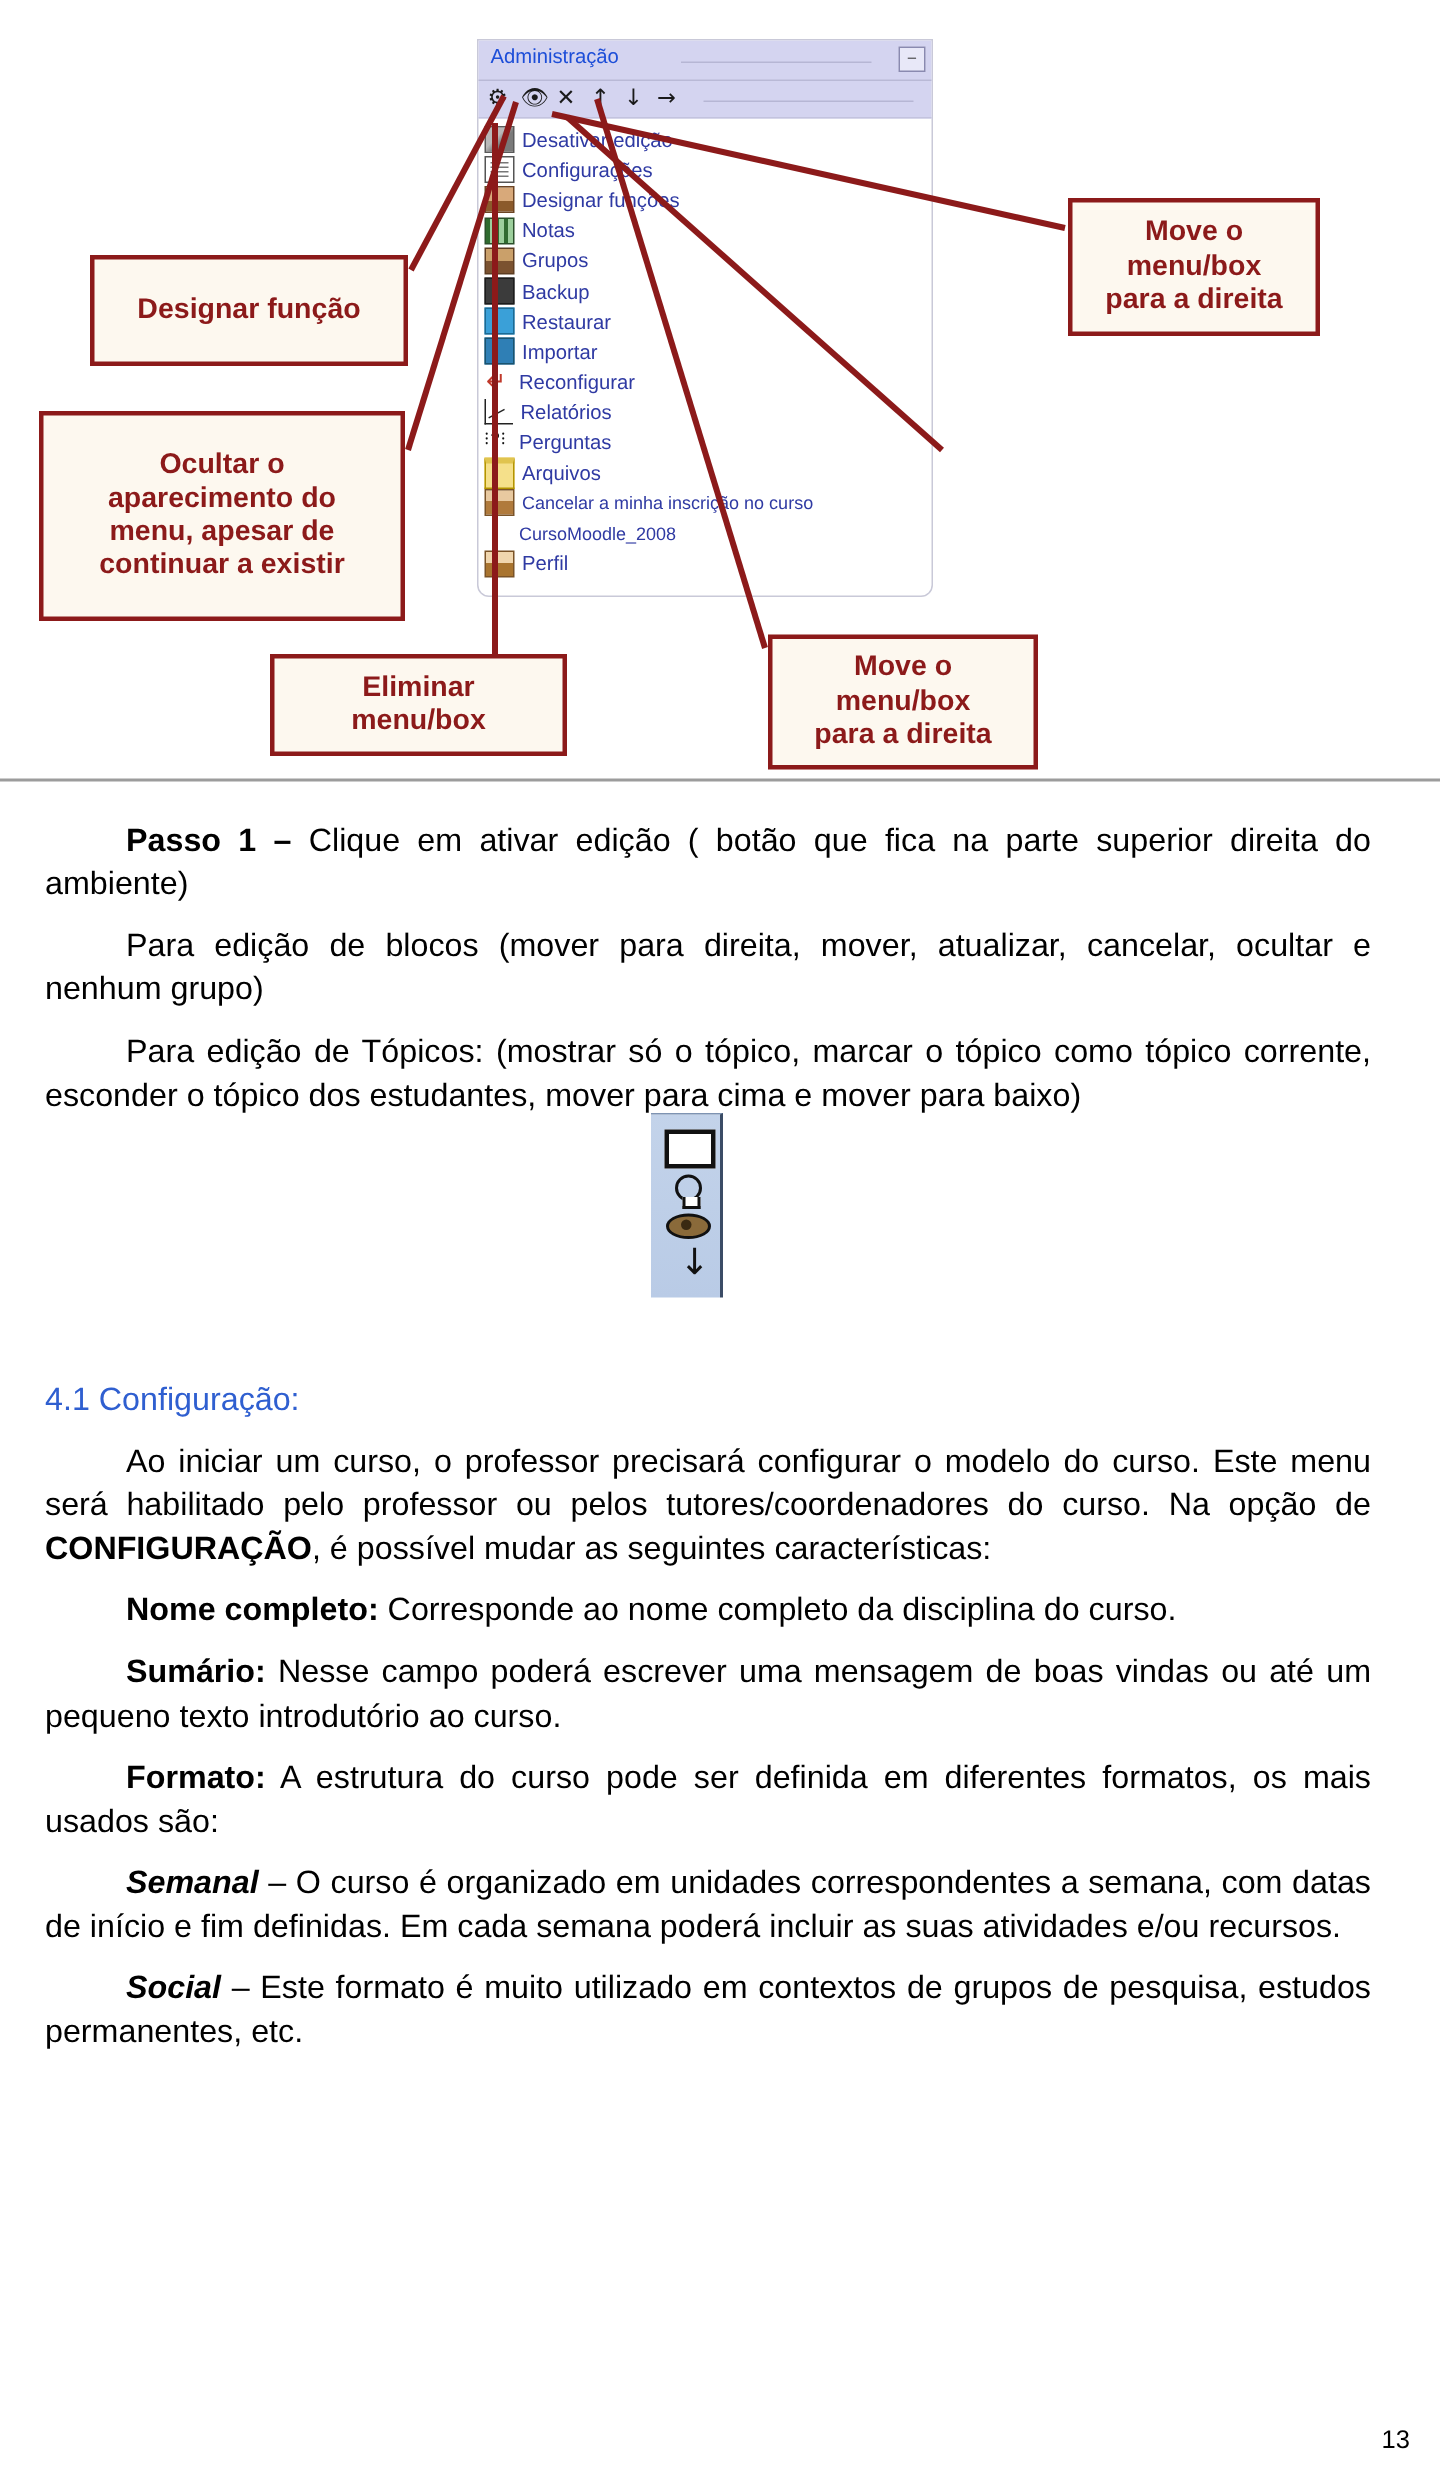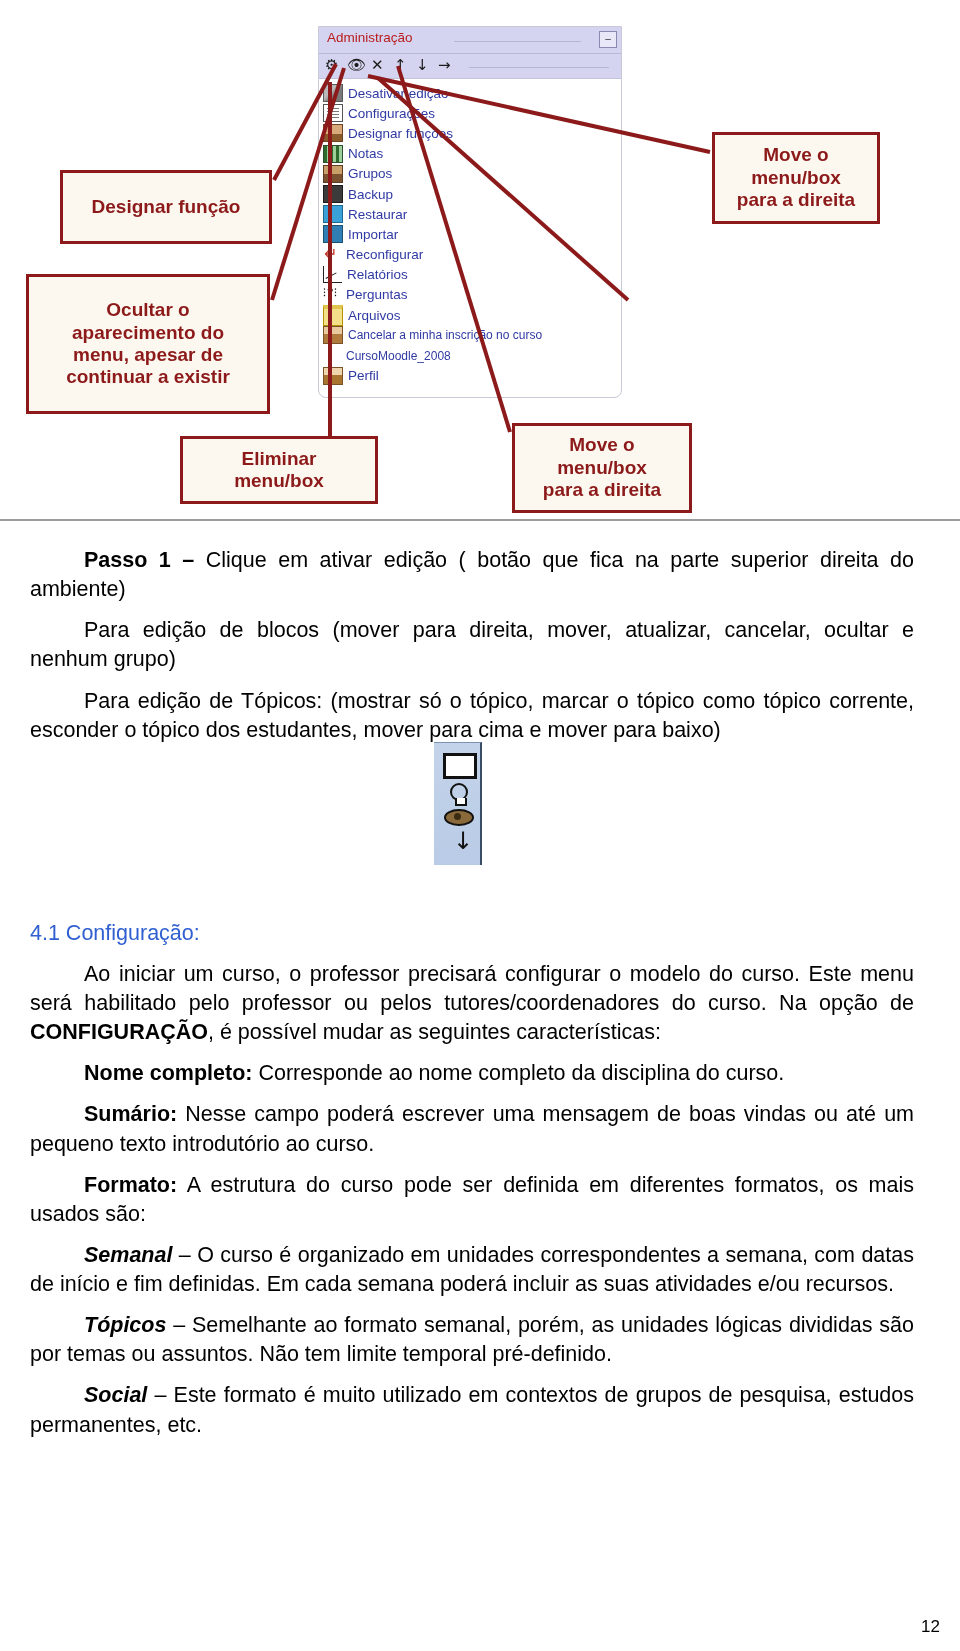--- a/index.html
+++ b/index.html
@@ -31,21 +31,21 @@
   }
   .mb-header{
     height:26px;
     background:#d4d4f0;
     border-bottom:1px solid #b9b9d6;
     position:relative;
   }
   .mb-title{
     position:absolute;left:8px;top:3px;
     font-size:13.5px;
-    color:#b91c1c;
+    color:#1d4ed8;
     font-family:"Liberation Sans", sans-serif;
   }
   .mb-title-rule{
     position:absolute;left:135px;right:40px;top:14px;height:1px;
     background:#b6b6d4;
   }
   .mb-minimize{
     position:absolute;right:4px;top:4px;
     width:16px;height:15px;
     border:1px solid #8a8ab0;
@@ -336,23 +336,20 @@
   </p>
 
   <p class="indent">
     <span class="b">Formato:</span><span> A estrutura do curso pode ser definida em diferentes formatos, os mais usados são:</span>
   </p>
 
   <p class="indent">
     <span class="bi">Semanal</span><span> – O curso é organizado em unidades correspondentes a semana, com datas de início e fim definidas. Em cada semana poderá incluir as suas atividades e/ou recursos.</span>
   </p>
 
-  <p class="indent">
-    <span class="bi">Tópicos</span><span> – Semelhante ao formato semanal, porém, as unidades lógicas divididas são por temas ou assuntos. Não tem limite temporal pré-definido.</span>
-  </p>
 
   <p class="indent">
     <span class="bi">Social</span><span> – Este formato é muito utilizado em contextos de grupos de pesquisa, estudos permanentes, etc.</span>
   </p>
 
 </div>
 
-<div id="page-number">12</div>
+<div id="page-number">13</div>
 
 </body></html>

